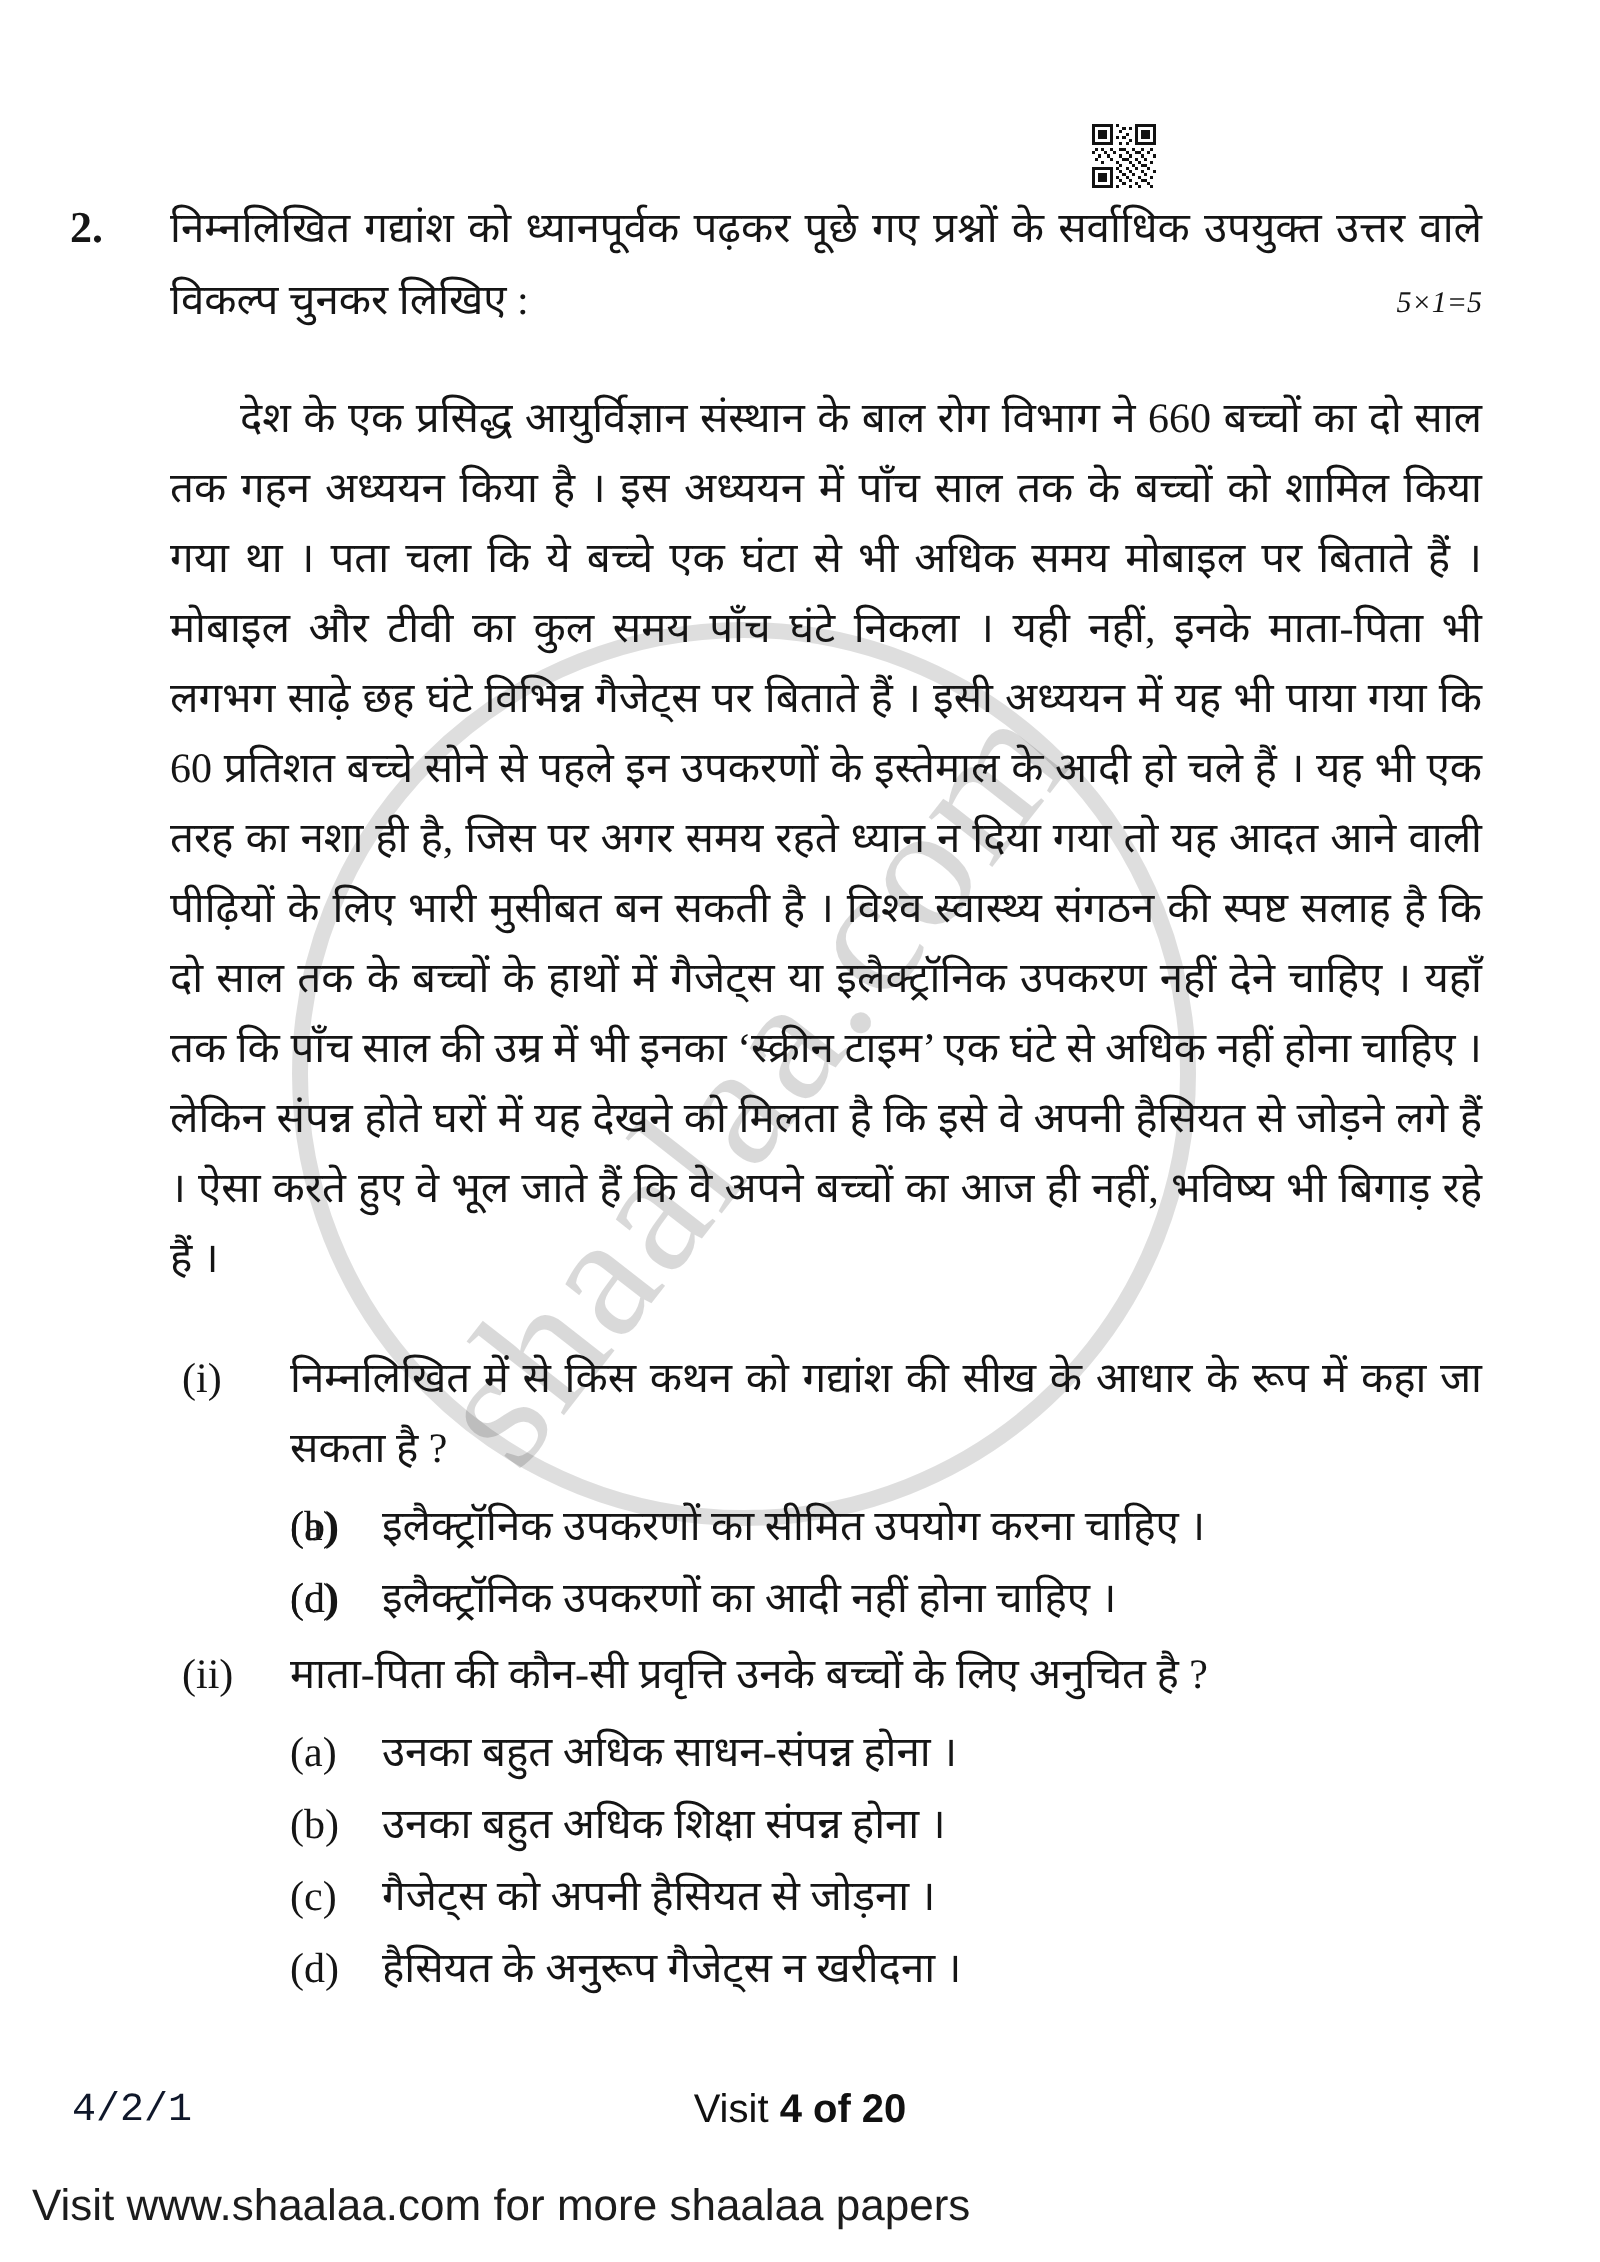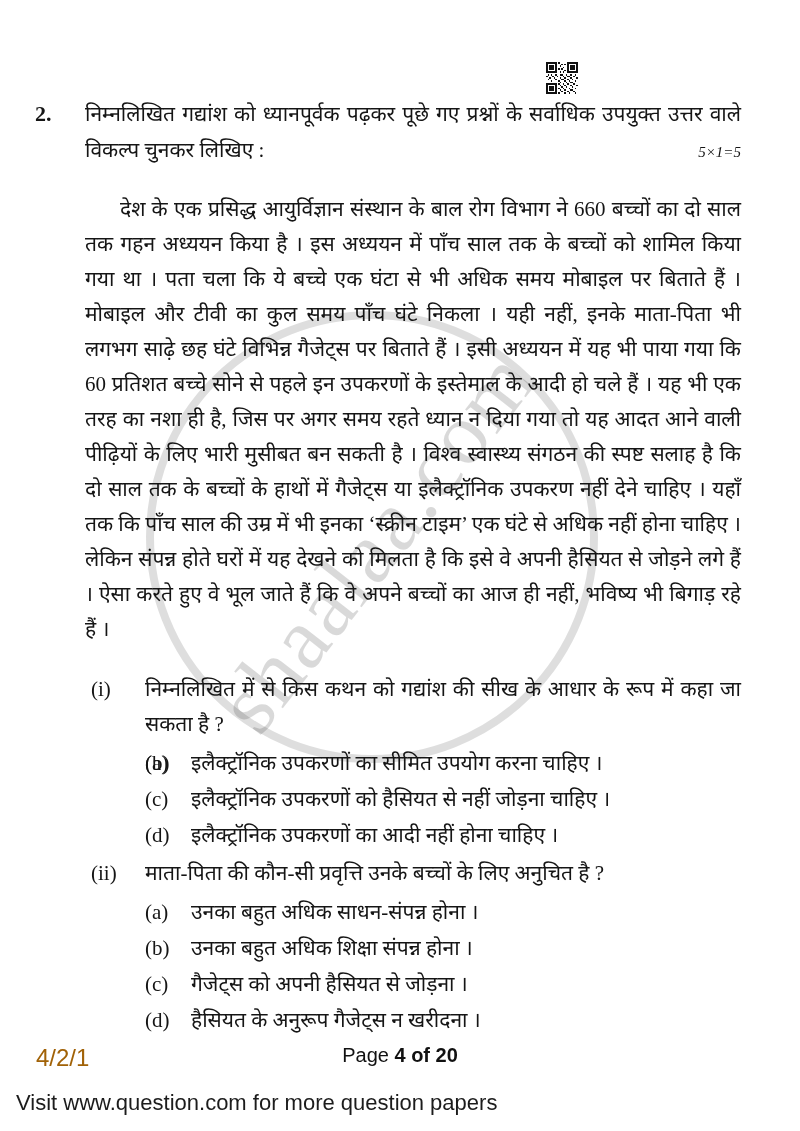--- a/index.html
+++ b/index.html
@@ -37,22 +37,22 @@
   .subq-i  { margin-top:25px; }
   .subq-ii { margin-top:6px; }
   .subq-label { position:absolute; left:6px; top:0; }
   .subq-text { text-align:justify;font-family:Liberation Serif, serif; }
   .opts { margin-top:3px; }
   .opt { position:relative; padding-left:46px; line-height:30px; margin-top:6px; }
   .opt-label { position:absolute; left:0; top:0; }
 
   
   .footer-code {
-    position:absolute; left:36px; top:1044px; font-size:24px; color:#a16207;
-    font-family:Liberation Sans, sans-serif;
+    position:absolute; left:36px; top:1044px; font-size:20px; color:#0f172a;
+    font-family:Liberation Mono, monospace;
   }
   .footer-page {
     position:absolute; left:0; top:1044px; width:100%; text-align:center;
     font-size:20px; color:#111;
     font-family:"Liberation Sans","DejaVu Sans",sans-serif;
   }
   .footer-page .bold { font-weight:bold; }
   .banner {
     position:absolute; left:16px; top:1090px; font-size:22px; color:#1c1c1c;
     font-family:"Liberation Sans","DejaVu Sans",sans-serif;
@@ -168,21 +168,20 @@
       <div class="opts">
         <div class="opt">
           <span class="opt-label">(a)</span>
         </div>
         <div class="opt">
           <span class="opt-label">(b)</span>
           <span>इलैक्ट्रॉनिक उपकरणों का सीमित उपयोग करना चाहिए ।</span>
         </div>
         <div class="opt">
           <span class="opt-label">(c)</span>
-          <span>इलैक्ट्रॉनिक उपकरणों को हैसियत से नहीं जोड़ना चाहिए ।</span>
         </div>
         <div class="opt">
           <span class="opt-label">(d)</span>
           <span>इलैक्ट्रॉनिक उपकरणों का आदी नहीं होना चाहिए ।</span>
         </div>
       </div>
     </div>
 
     <div class="subq subq-ii">
       <span class="subq-label">(ii)</span>
@@ -204,18 +203,18 @@
           <span class="opt-label">(d)</span>
           <span>हैसियत के अनुरूप गैजेट्स न खरीदना ।</span>
         </div>
       </div>
     </div>
 
   </div>
 
   <div class="footer-code">4/2/1</div>
   <div class="footer-page">
-    <span>Page</span>
+    <span>Visit</span>
     <span class="bold">4 of 20</span>
   </div>
-  <div class="banner">Visit www.question.com for more question papers</div>
+  <div class="banner">Visit www.shaalaa.com for more shaalaa papers</div>
 
 </div>
 
 </body></html>

